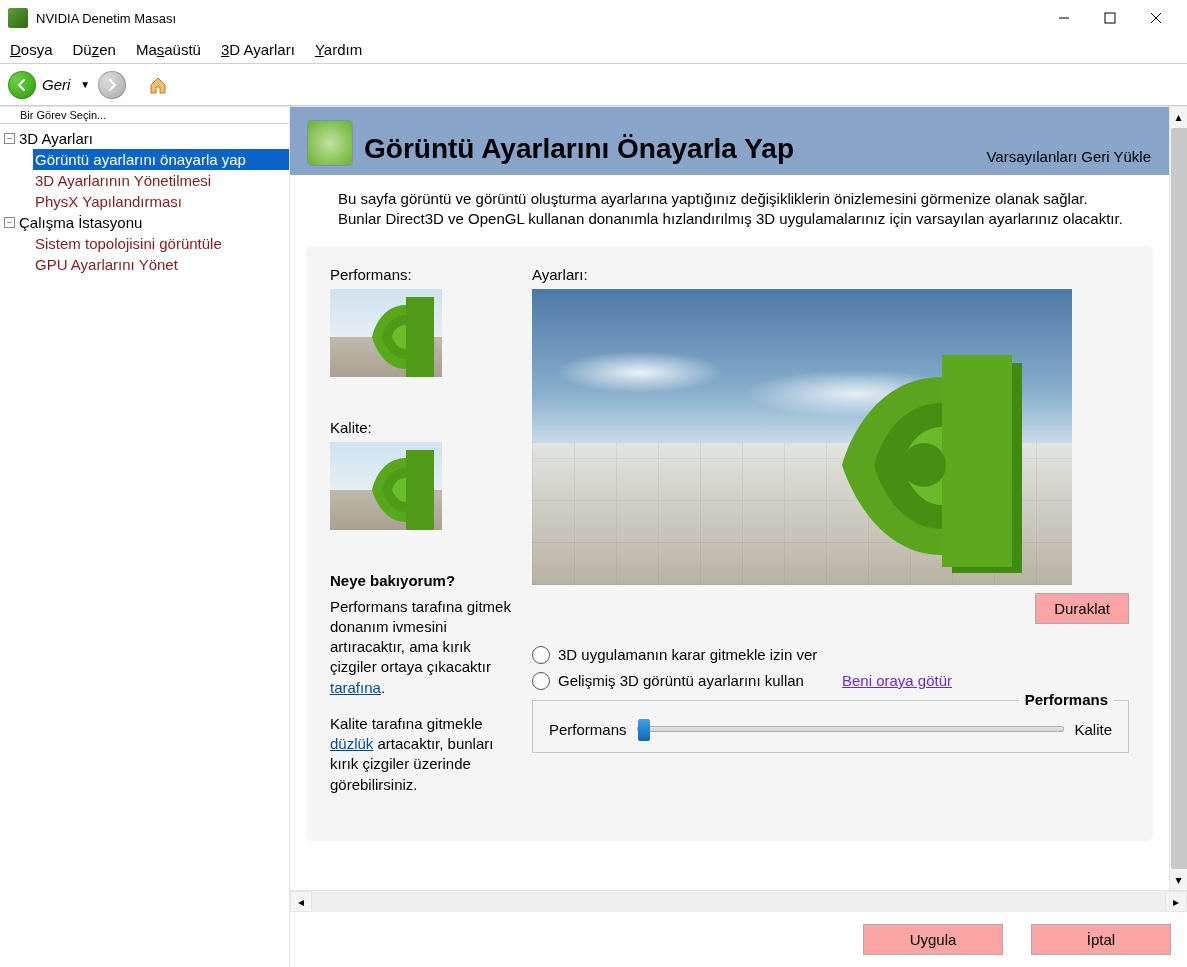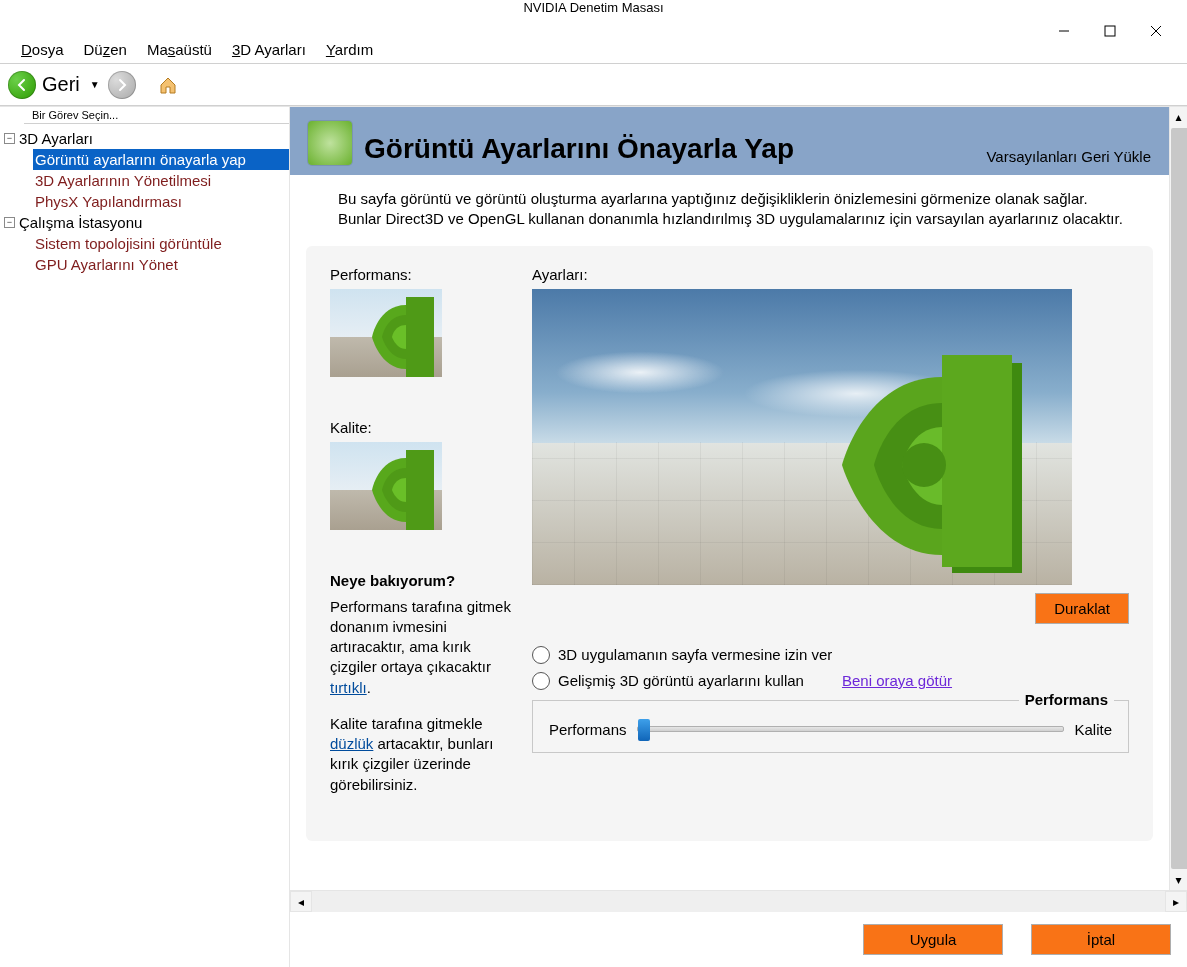--- a/index.html
+++ b/index.html
@@ -1,43 +1,43 @@
 <!DOCTYPE html>
 <html><head>
 <meta charset="utf-8">
 <style>
 * { box-sizing: border-box; margin: 0; padding: 0; }
 body { font-family: "Segoe UI", Tahoma, sans-serif; font-size: 12px; background: #fff; width: 1187px; height: 967px; overflow: hidden; display: flex; flex-direction: column; }
 
 
-.titlebar { height: 36px; display: flex; align-items: center; padding: 0 8px; background: #fff; flex-direction: column; }
+.titlebar { height: 36px; display: flex; align-items: center; padding: 0 8px; background: #fff; }
 .titlebar .app-icon { width: 20px; height: 20px; background: linear-gradient(135deg,#5a9e3c,#2d6b0f); border-radius: 2px; margin-right: 8px; position:relative;}
 .titlebar .title { font-size: 13px; color: #000; }
 .win-controls { margin-left: auto; display: flex; }
 .win-btn { width: 46px; height: 32px; display: flex; align-items: center; justify-content: center; background: transparent; }
 .win-btn svg { stroke: #000; stroke-width: 1; fill: none; }
 
 
-.menubar { height: 28px; display: flex; align-items: center; padding: 0 11px; border-bottom: 1px solid #d0d0d0; }
+.menubar { height: 28px; display: flex; align-items: center; padding: 0 0; border-bottom: 1px solid #d0d0d0; }
 .menubar .item { padding: 4px 10px; font-size: 15px; }
 .menubar .item u { text-decoration: underline; }
 
 
 .navbar { height: 42px; display: flex; align-items: center; padding: 0 8px; border-bottom: 1px solid #d0d0d0; gap:4px;}
 .nav-btn { width: 28px; height: 28px; border-radius: 14px; display:inline-flex; align-items:center; justify-content:center; }
 .nav-back { background: radial-gradient(circle at 30% 30%, #6cd04a, #2c9a00); box-shadow: inset 0 0 0 1px rgba(0,0,0,.2);}
 .nav-fwd { background: radial-gradient(circle at 30% 30%, #dcdcdc, #a8a8a8); box-shadow: inset 0 0 0 1px rgba(0,0,0,.2);}
-.nav-label { font-size: 20px; margin: 0 2px 0 2px; }
+.nav-label { font-size: 15px; margin: 0 2px 0 2px; font-style: italic; }
 .nav-drop { font-size: 10px; padding:0 4px;}
 .nav-home { width: 24px; height: 24px; margin-left: 16px; display:inline-flex; align-items:center; justify-content:center;}
 
 
 .content { flex: 1; display: flex; min-height: 0; border-top: 1px solid #e5e5e5; }
 .sidebar-wrap { width: 290px; display:flex; flex-direction:column; border-right: 1px solid #e5e5e5; }
-.sidebar-title { font-size: 11px; padding: 2px 8px; border-bottom: 1px solid #d0d0d0; background:#fff;margin-left:24px;}
+.sidebar-title { font-size: 11px; padding: 2px 20px; border-bottom: 1px solid #d0d0d0; background:#fff;}
 .sidebar { flex:1; padding: 4px 0 4px 4px; overflow:auto;}
 .tree { font-size: 15px; }
 .tree-node-row { display:flex; align-items:center; padding: 2px 0;}
 .tree-ex { width: 11px; height: 11px; border: 1px solid #8a8a8a; display:inline-flex; align-items:center; justify-content:center; font-size:9px; line-height:1; margin-right:4px; color:#333; background:#fff;}
 .tree-label { color:#000;}
 .tree-children { margin-left: 18px; border-left: 1px dotted transparent; padding-left: 10px;}
 .tree-leaf { padding: 2px 2px; color: #7f1d1d; }
 .tree-leaf.selected { background: #0a63c6; color: #fff; }
 .sidebar-bottom { padding: 6px 10px; border-top: 1px solid transparent; }
 .sys-link { color: #004b9c; text-decoration: underline; font-size:15px;}
@@ -62,21 +62,21 @@
 .help-p a { color:#004b9c; text-decoration: underline;}
 
 .preview-label { font-size:15px; margin-bottom:6px;}
 .preview-box { width: 540px; height: 296px; background: linear-gradient(#4c7aa8 0%, #88aecc 35%, #c8dbe7 52%, #e1e4e0 52%, #b9b2a3 100%); position:relative; overflow:hidden;}
 .preview-box .floor-grid { position:absolute; left:0; right:0; bottom:0; height:48%; background: repeating-linear-gradient(90deg, rgba(0,0,0,.05) 0 1px, transparent 1px 42px), repeating-linear-gradient(0deg, rgba(0,0,0,.05) 0 1px, transparent 1px 42px);}
 .preview-box .clouds { position:absolute; left:0; right:0; top:14%; height:36%; background: radial-gradient(ellipse 120px 30px at 20% 40%, rgba(255,255,255,.85), transparent 70%), radial-gradient(ellipse 160px 34px at 60% 60%, rgba(255,255,255,.8), transparent 70%);}
 .nv-logo { position:absolute; right:28px; bottom:0; width: 220px; height: 230px; }
 .nv-logo svg { width:100%; height:100%;}
 
 .after-preview { display:flex; justify-content:flex-end; margin-top:8px;}
-.btn { background:#f97316; border:1px solid #adadad; padding: 6px 18px; font-size:15px;}
+.btn { background:#fca5a5; border:1px solid #adadad; padding: 6px 18px; font-size:15px;}
 .radio-group { margin-top: 18px; font-size:15px;}
 .radio-row { display:flex; align-items:center; gap:8px; padding:4px 0;}
 .radio { width:18px; height:18px; border:1px solid #555; border-radius:50%; display:inline-flex; align-items:center; justify-content:center; background:#fff;}
 .radio.checked::after { content:""; width:8px; height:8px; background:#000; border-radius:50%;}
 .radio-row .link { margin-left: 30px; color:#6d28d9; text-decoration:underline;}
 
 .slider-frame { border:1px solid #c8c8c8; margin-top: 6px; padding: 20px 16px 14px 16px; position:relative;}
 .slider-title { position:absolute; top:-10px; right:14px; background:#f5f5f5; padding:0 6px; font-weight:bold; font-size:15px;}
 .slider-row { display:flex; align-items:center; gap:10px; font-size:15px;}
 .slider-track { flex:1; height:6px; background: linear-gradient(#e6e6e6,#d0d0d0); border:1px solid #b0b0b0; border-radius:2px; position:relative;}
@@ -206,21 +206,21 @@
                     <rect x="34" y="0" width="28" height="80" fill="#4f9a17"></rect>
                     <path d="M34 8 C6 8 0 40 0 40 C0 40 8 72 34 72 Z" fill="#58a81c"></path>
                     <path d="M34 18 C14 18 10 40 10 40 C10 40 16 62 34 62 Z" fill="#4f9a17"></path>
                     <path d="M34 28 C22 28 20 40 20 40 C20 40 24 52 34 52 Z" fill="#6abf28"></path>
                   </g>
                 </svg>
             </div>
 
             <div class="help-h">Neye bakıyorum?</div>
             <p class="help-p">
-              <span>Performans tarafına gitmek donanım ivmesini artıracaktır, ama kırık çizgiler ortaya çıkacaktır </span><a href="#">tırtıklı</a><span>.</span>
+              <span>Performans tarafına gitmek donanım ivmesini artıracaktır, ama kırık çizgiler ortaya çıkacaktır </span><a href="#">tarafına</a><span>.</span>
             </p>
             <p class="help-p">
               <span>Kalite tarafına  gitmekle </span><a href="#">düzlük</a><span> artacaktır, bunları kırık çizgiler üzerinde görebilirsiniz.</span>
             </p>
           </div>
 
           <div class="col-right">
             <div class="preview-label">Ayarları:</div>
             <div class="preview-box">
               <div class="clouds"></div>
@@ -238,21 +238,21 @@
                 </svg>
               </div>
             </div>
             <div class="after-preview">
               <button class="btn"><span>Duraklat</span></button>
             </div>
 
             <div class="radio-group">
               <div class="radio-row">
                 <span class="radio"></span>
-                <span>3D uygulamanın sayfa vermesine izin ver</span>
+                <span>3D uygulamanın karar gitmekle izin ver</span>
               </div>
               <div class="radio-row">
                 <span class="radio"></span>
                 <span>Gelişmiş 3D görüntü ayarlarını kullan</span>
                 <a href="#" class="link">Beni oraya götür</a>
               </div>
 
               <div class="slider-frame">
                 <span class="slider-title">Performans</span>
                 <div class="slider-row">

